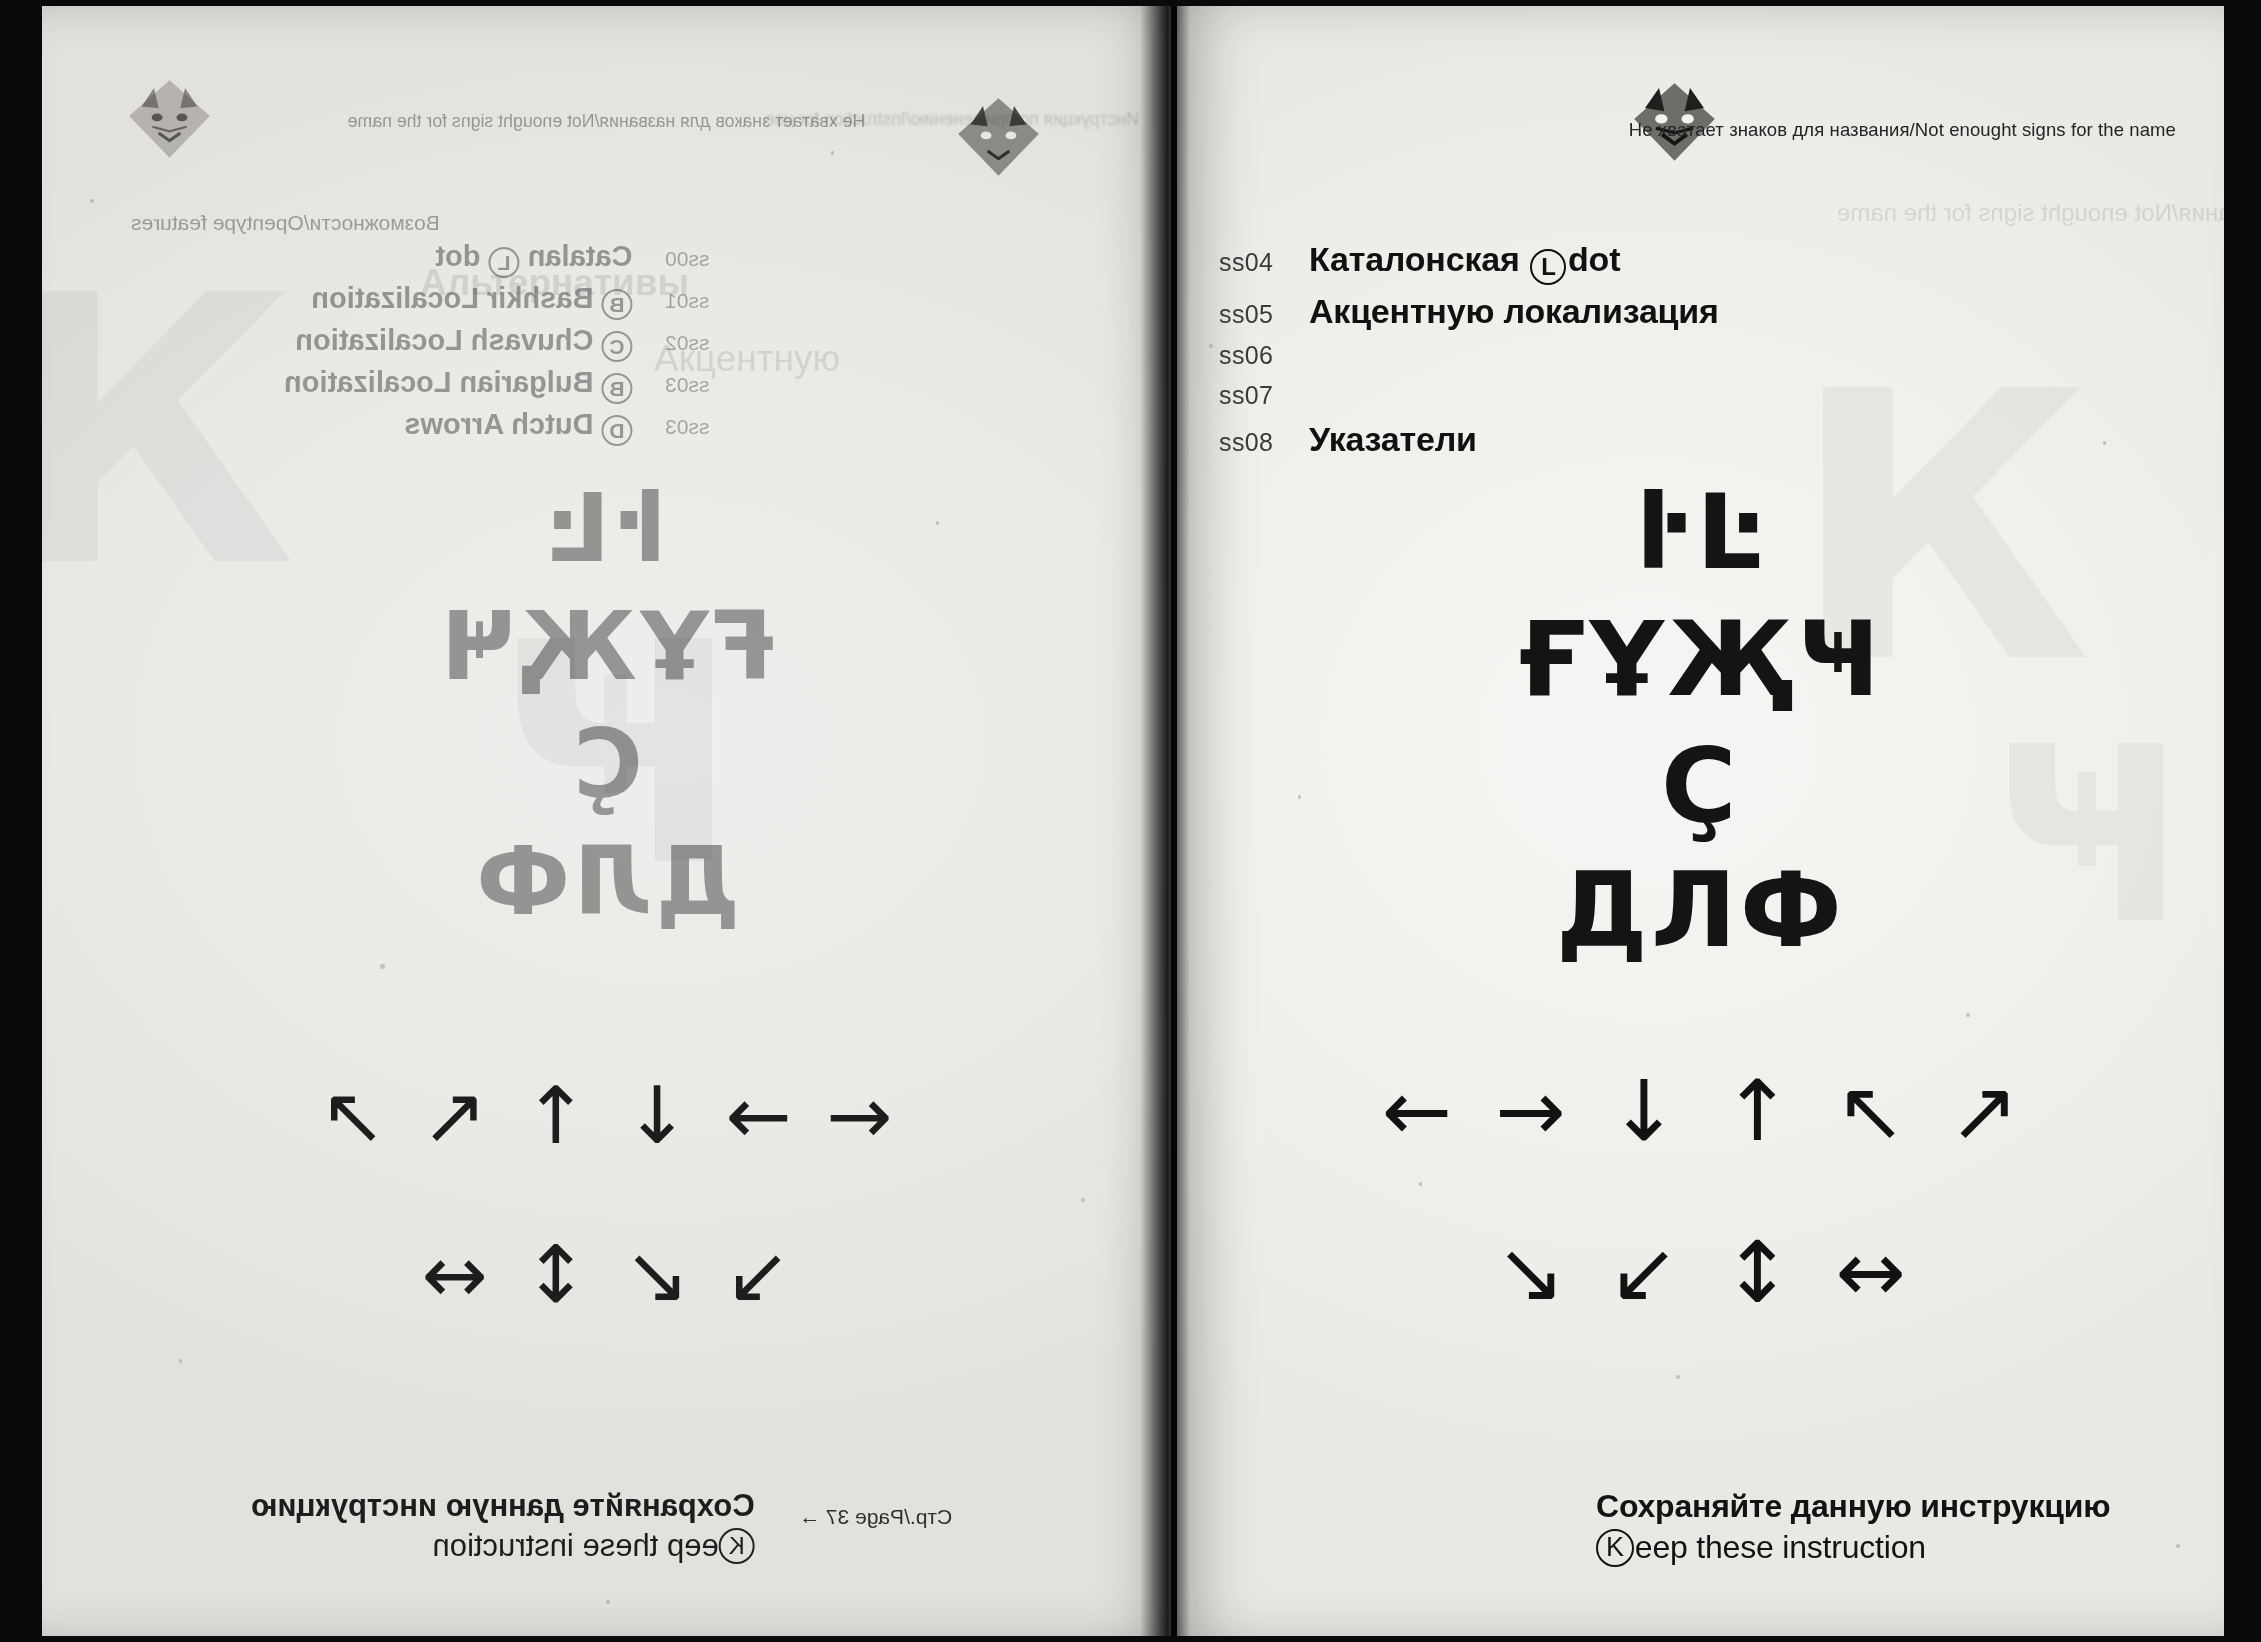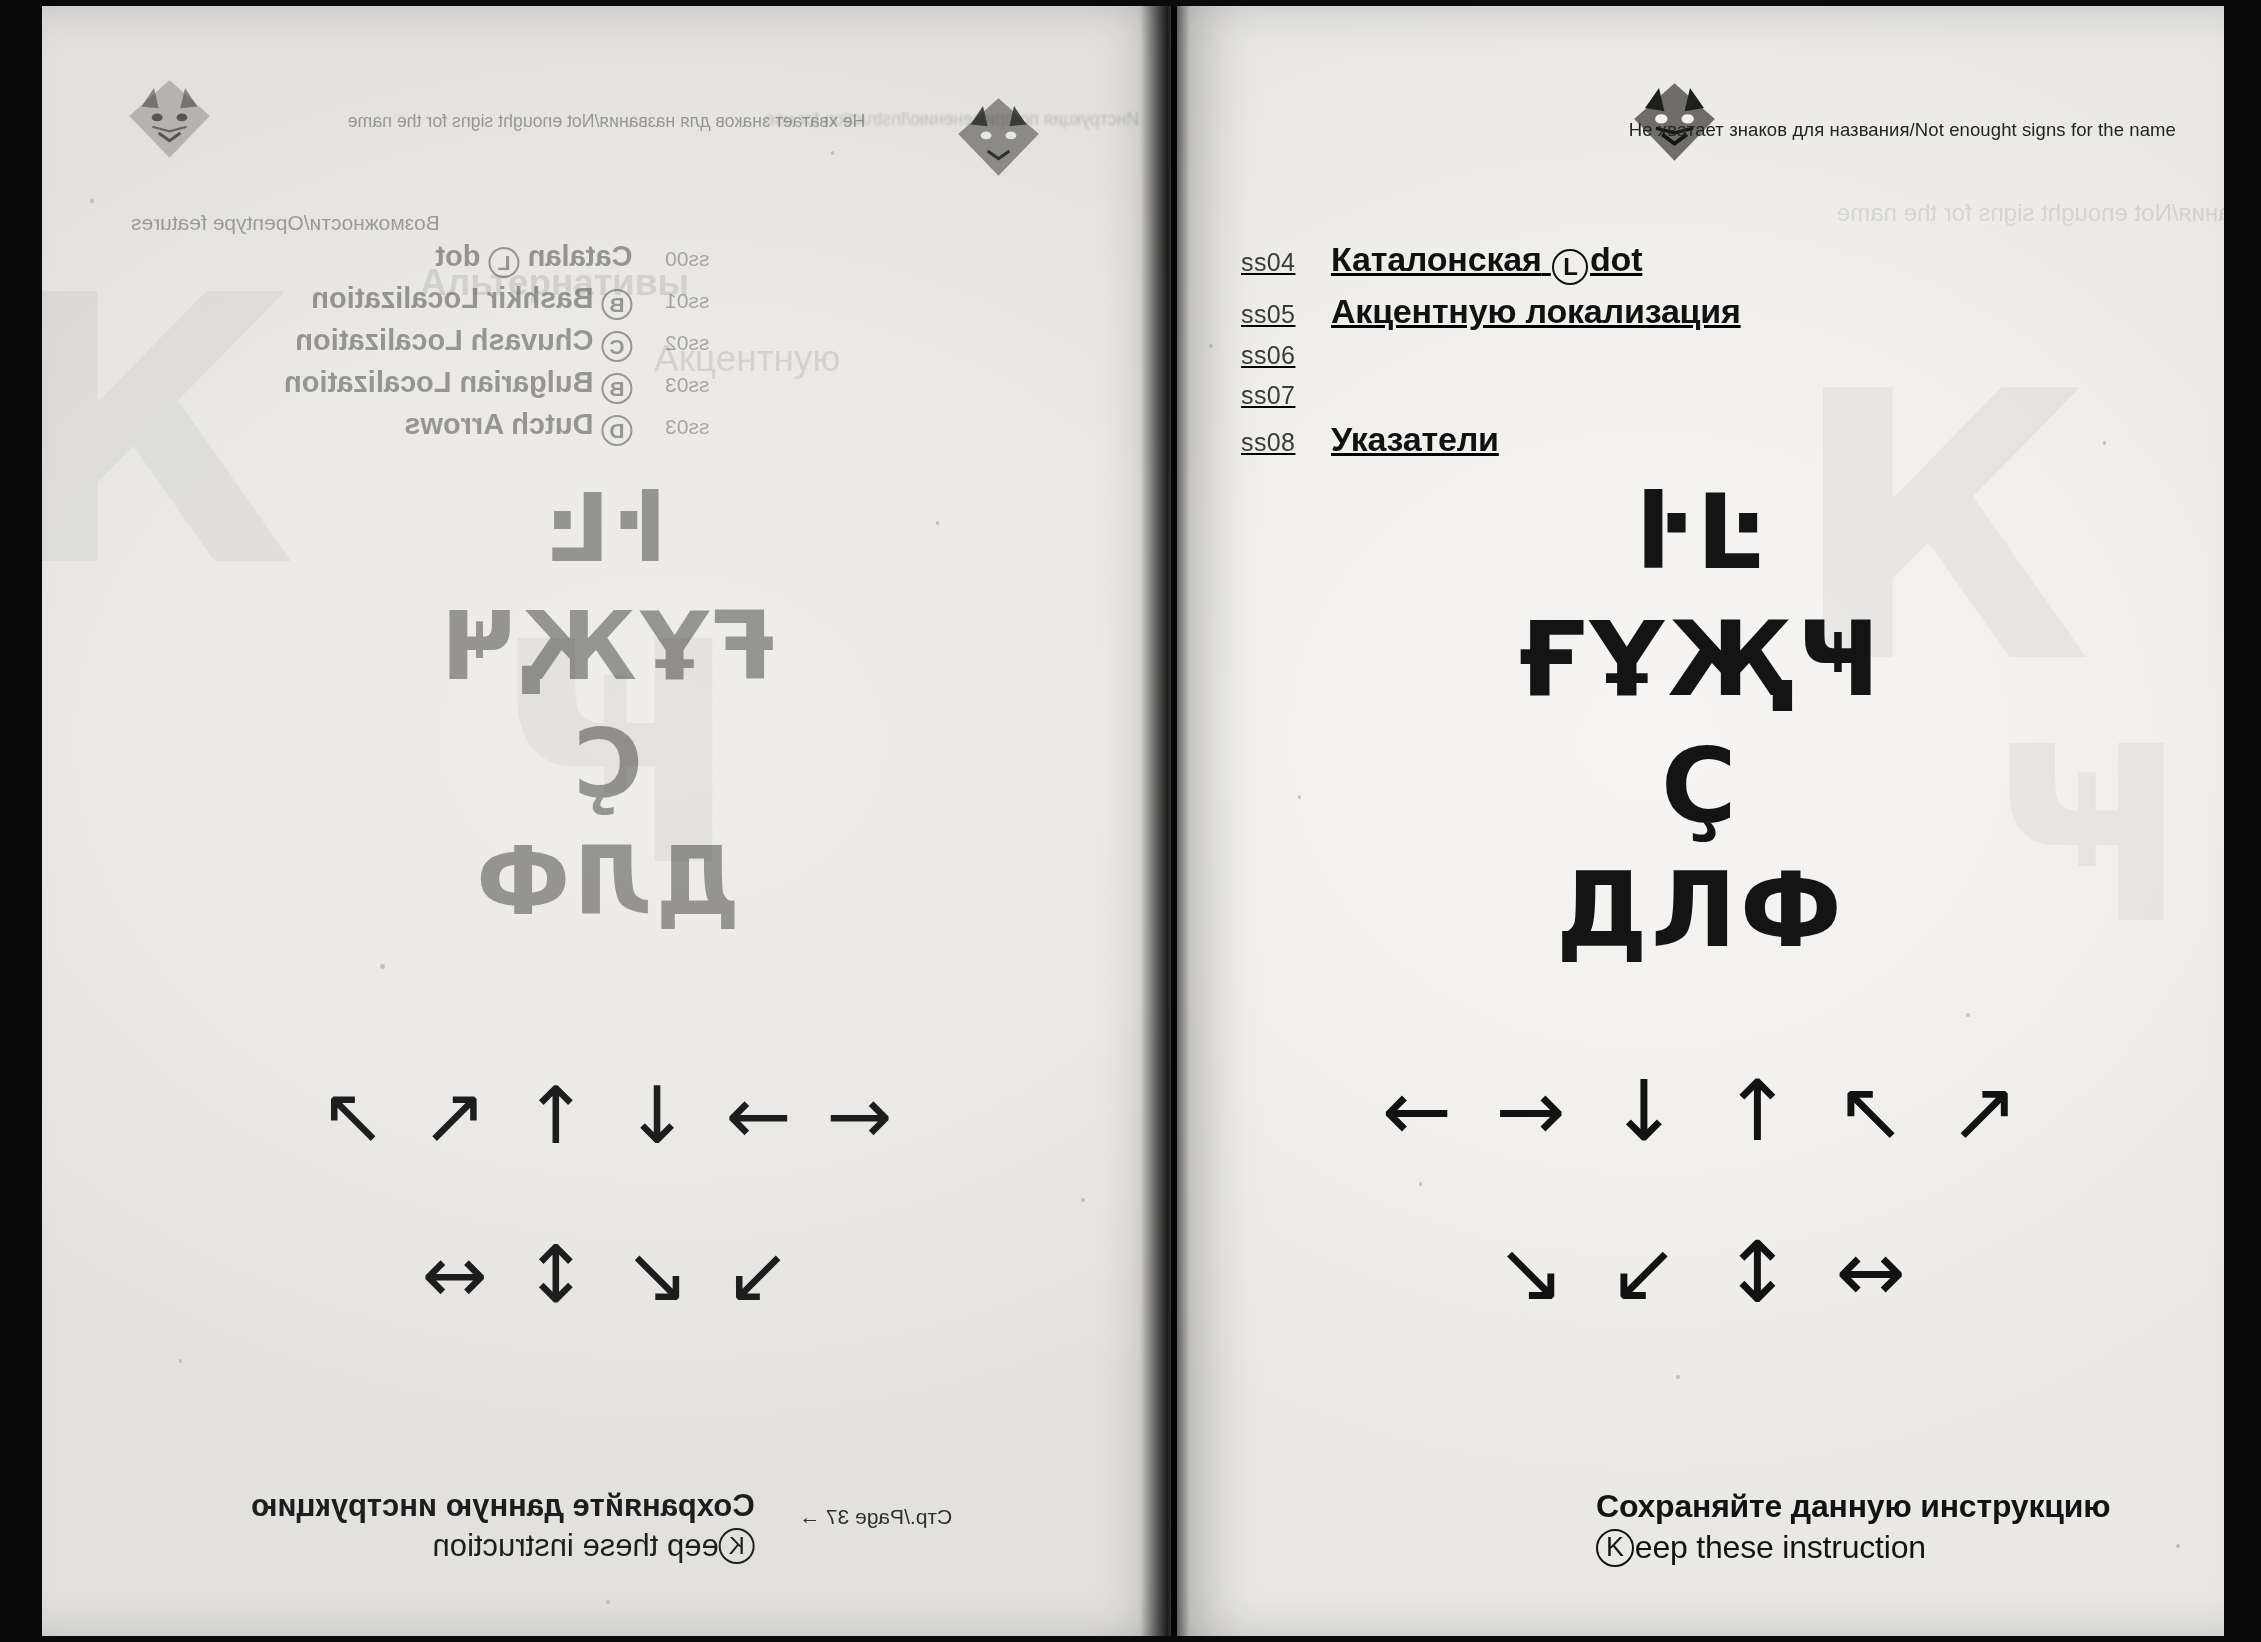--- a/index.html
+++ b/index.html
@@ -74,23 +74,22 @@
   }
   .fox {
     position: absolute;
     width: 93px;
     height: 84px;
   }
   .fox svg { width: 100%; height: 100%; display: block; }
 
   .feature-list {
     position: absolute;
-    left: 64px;
+    left: 42px;
     top: 234px;
-    text-decoration: underline;
   }
   .feature-row {
     display: flex;
     align-items: baseline;
     margin-bottom: 10.5px;
   }
   .feature-code {
     width: 90px;
     font-size: 25px;
     color: #3a3a3a;

